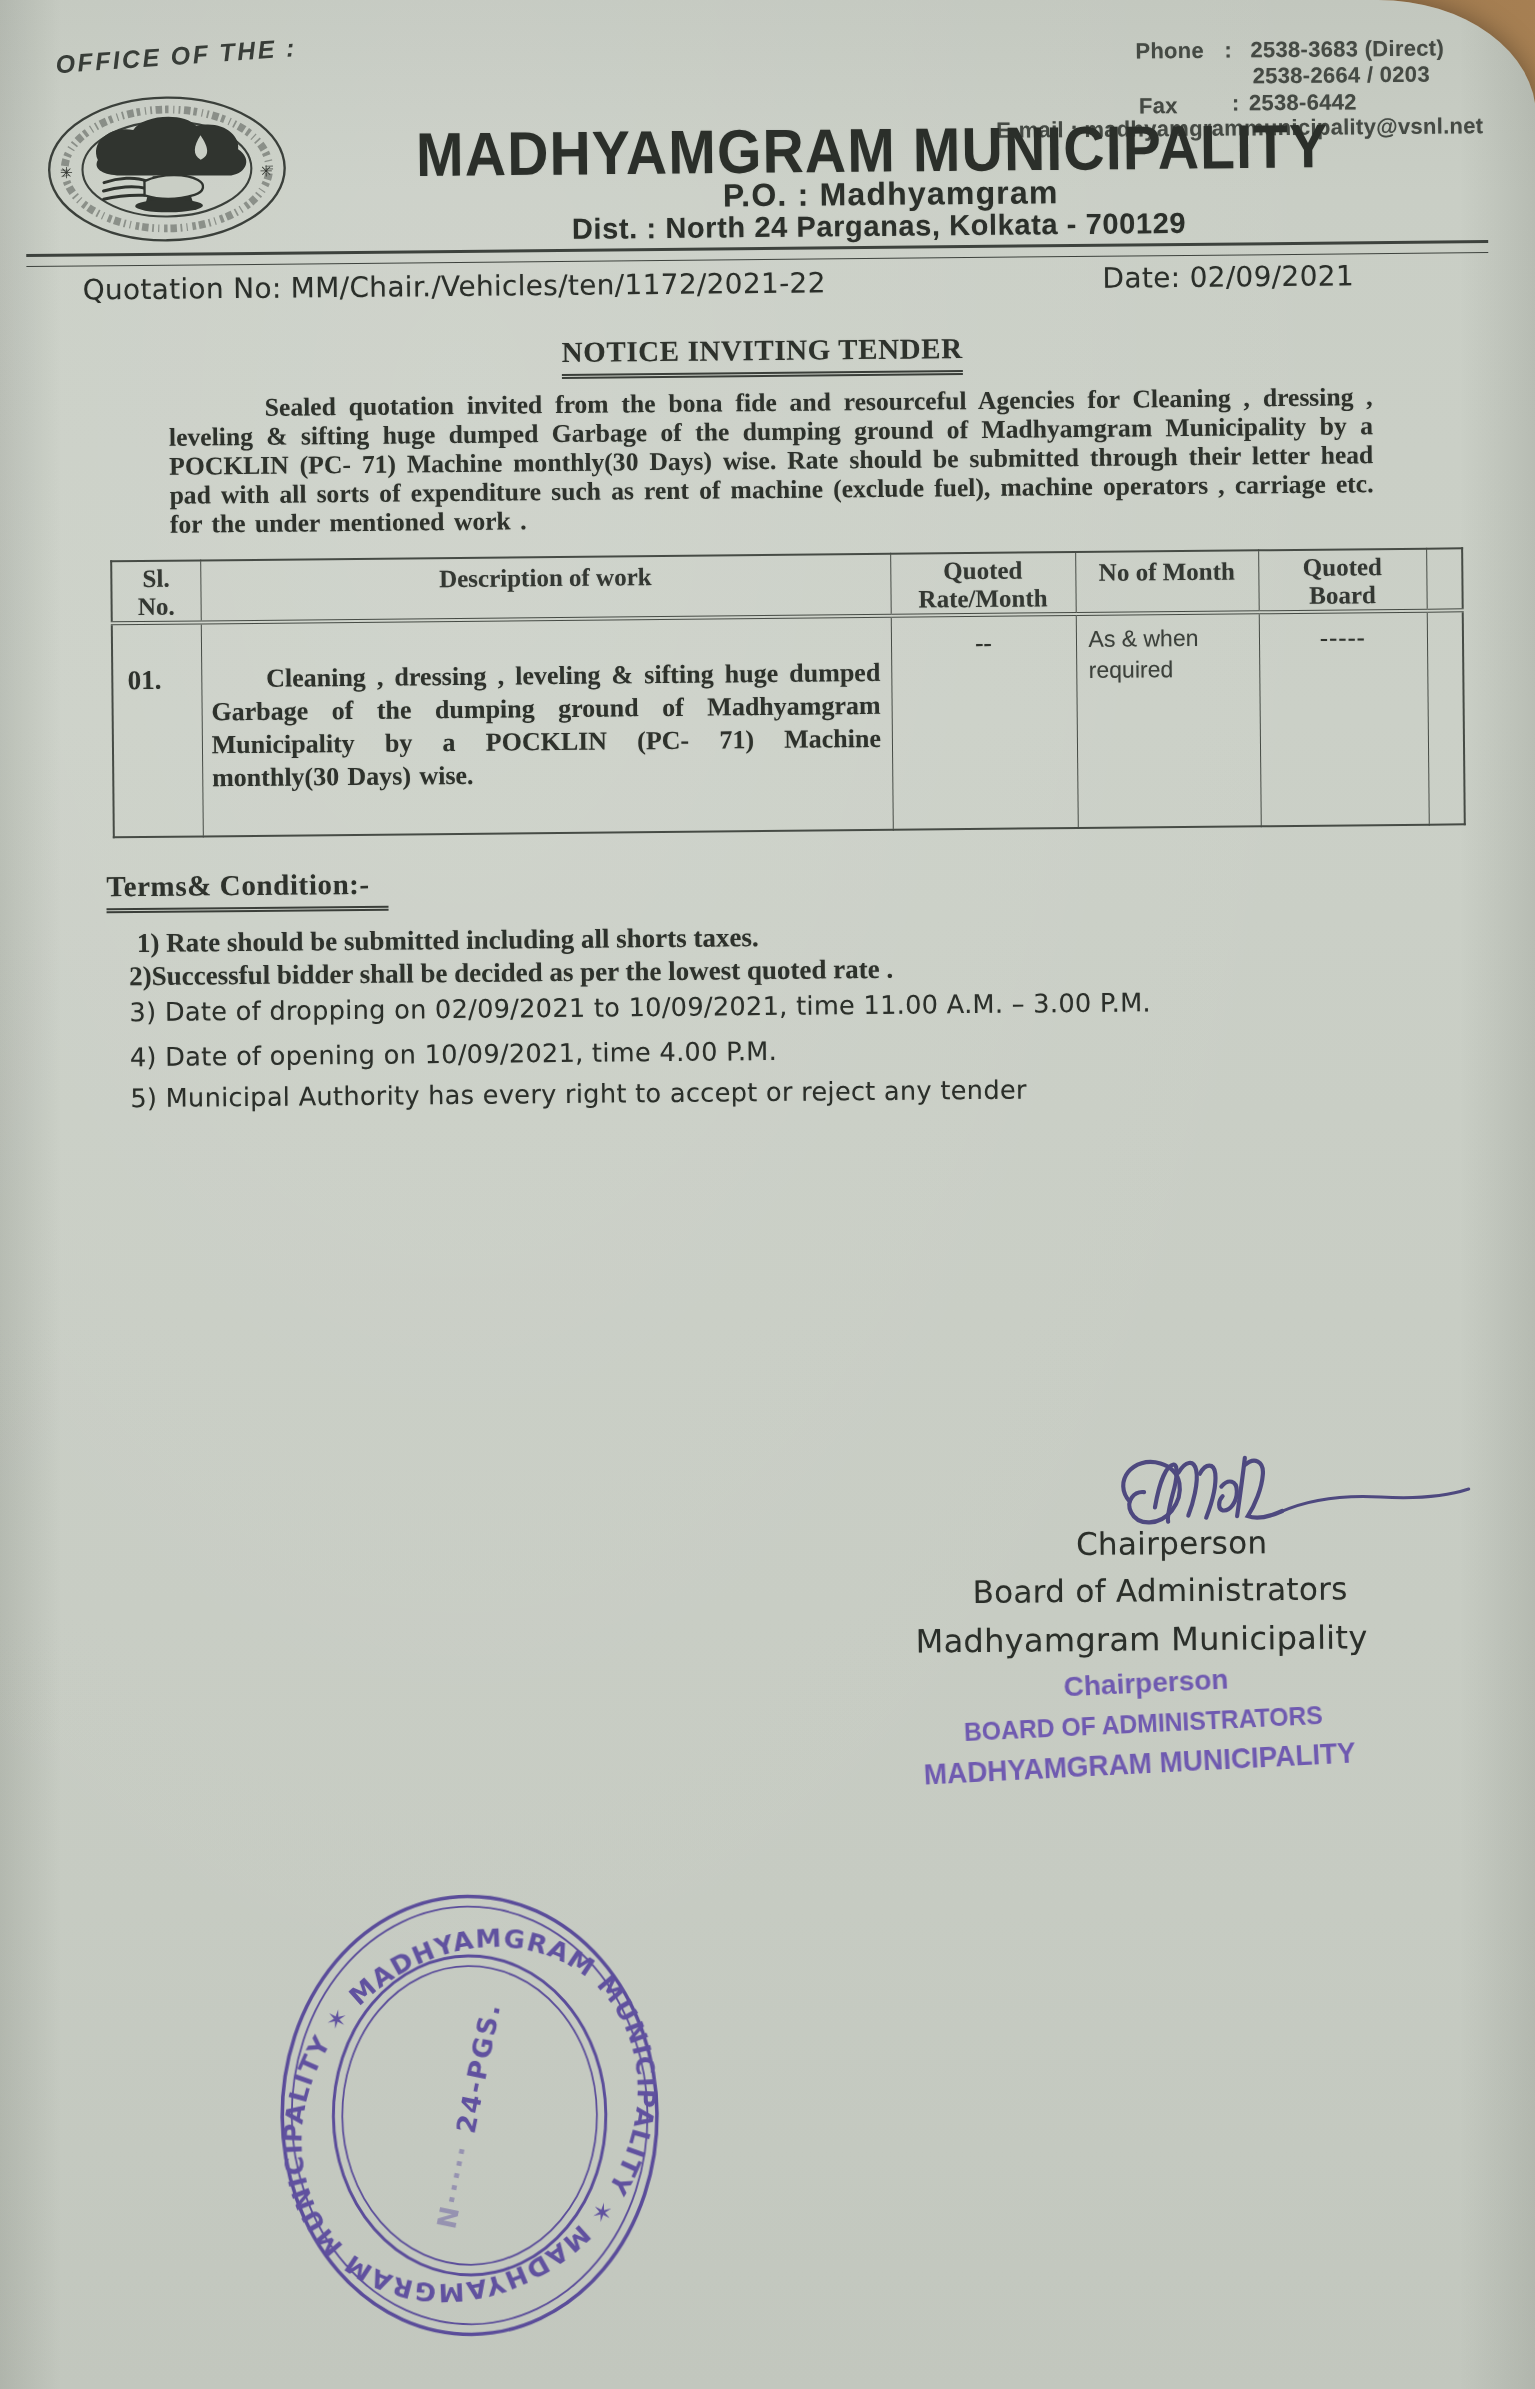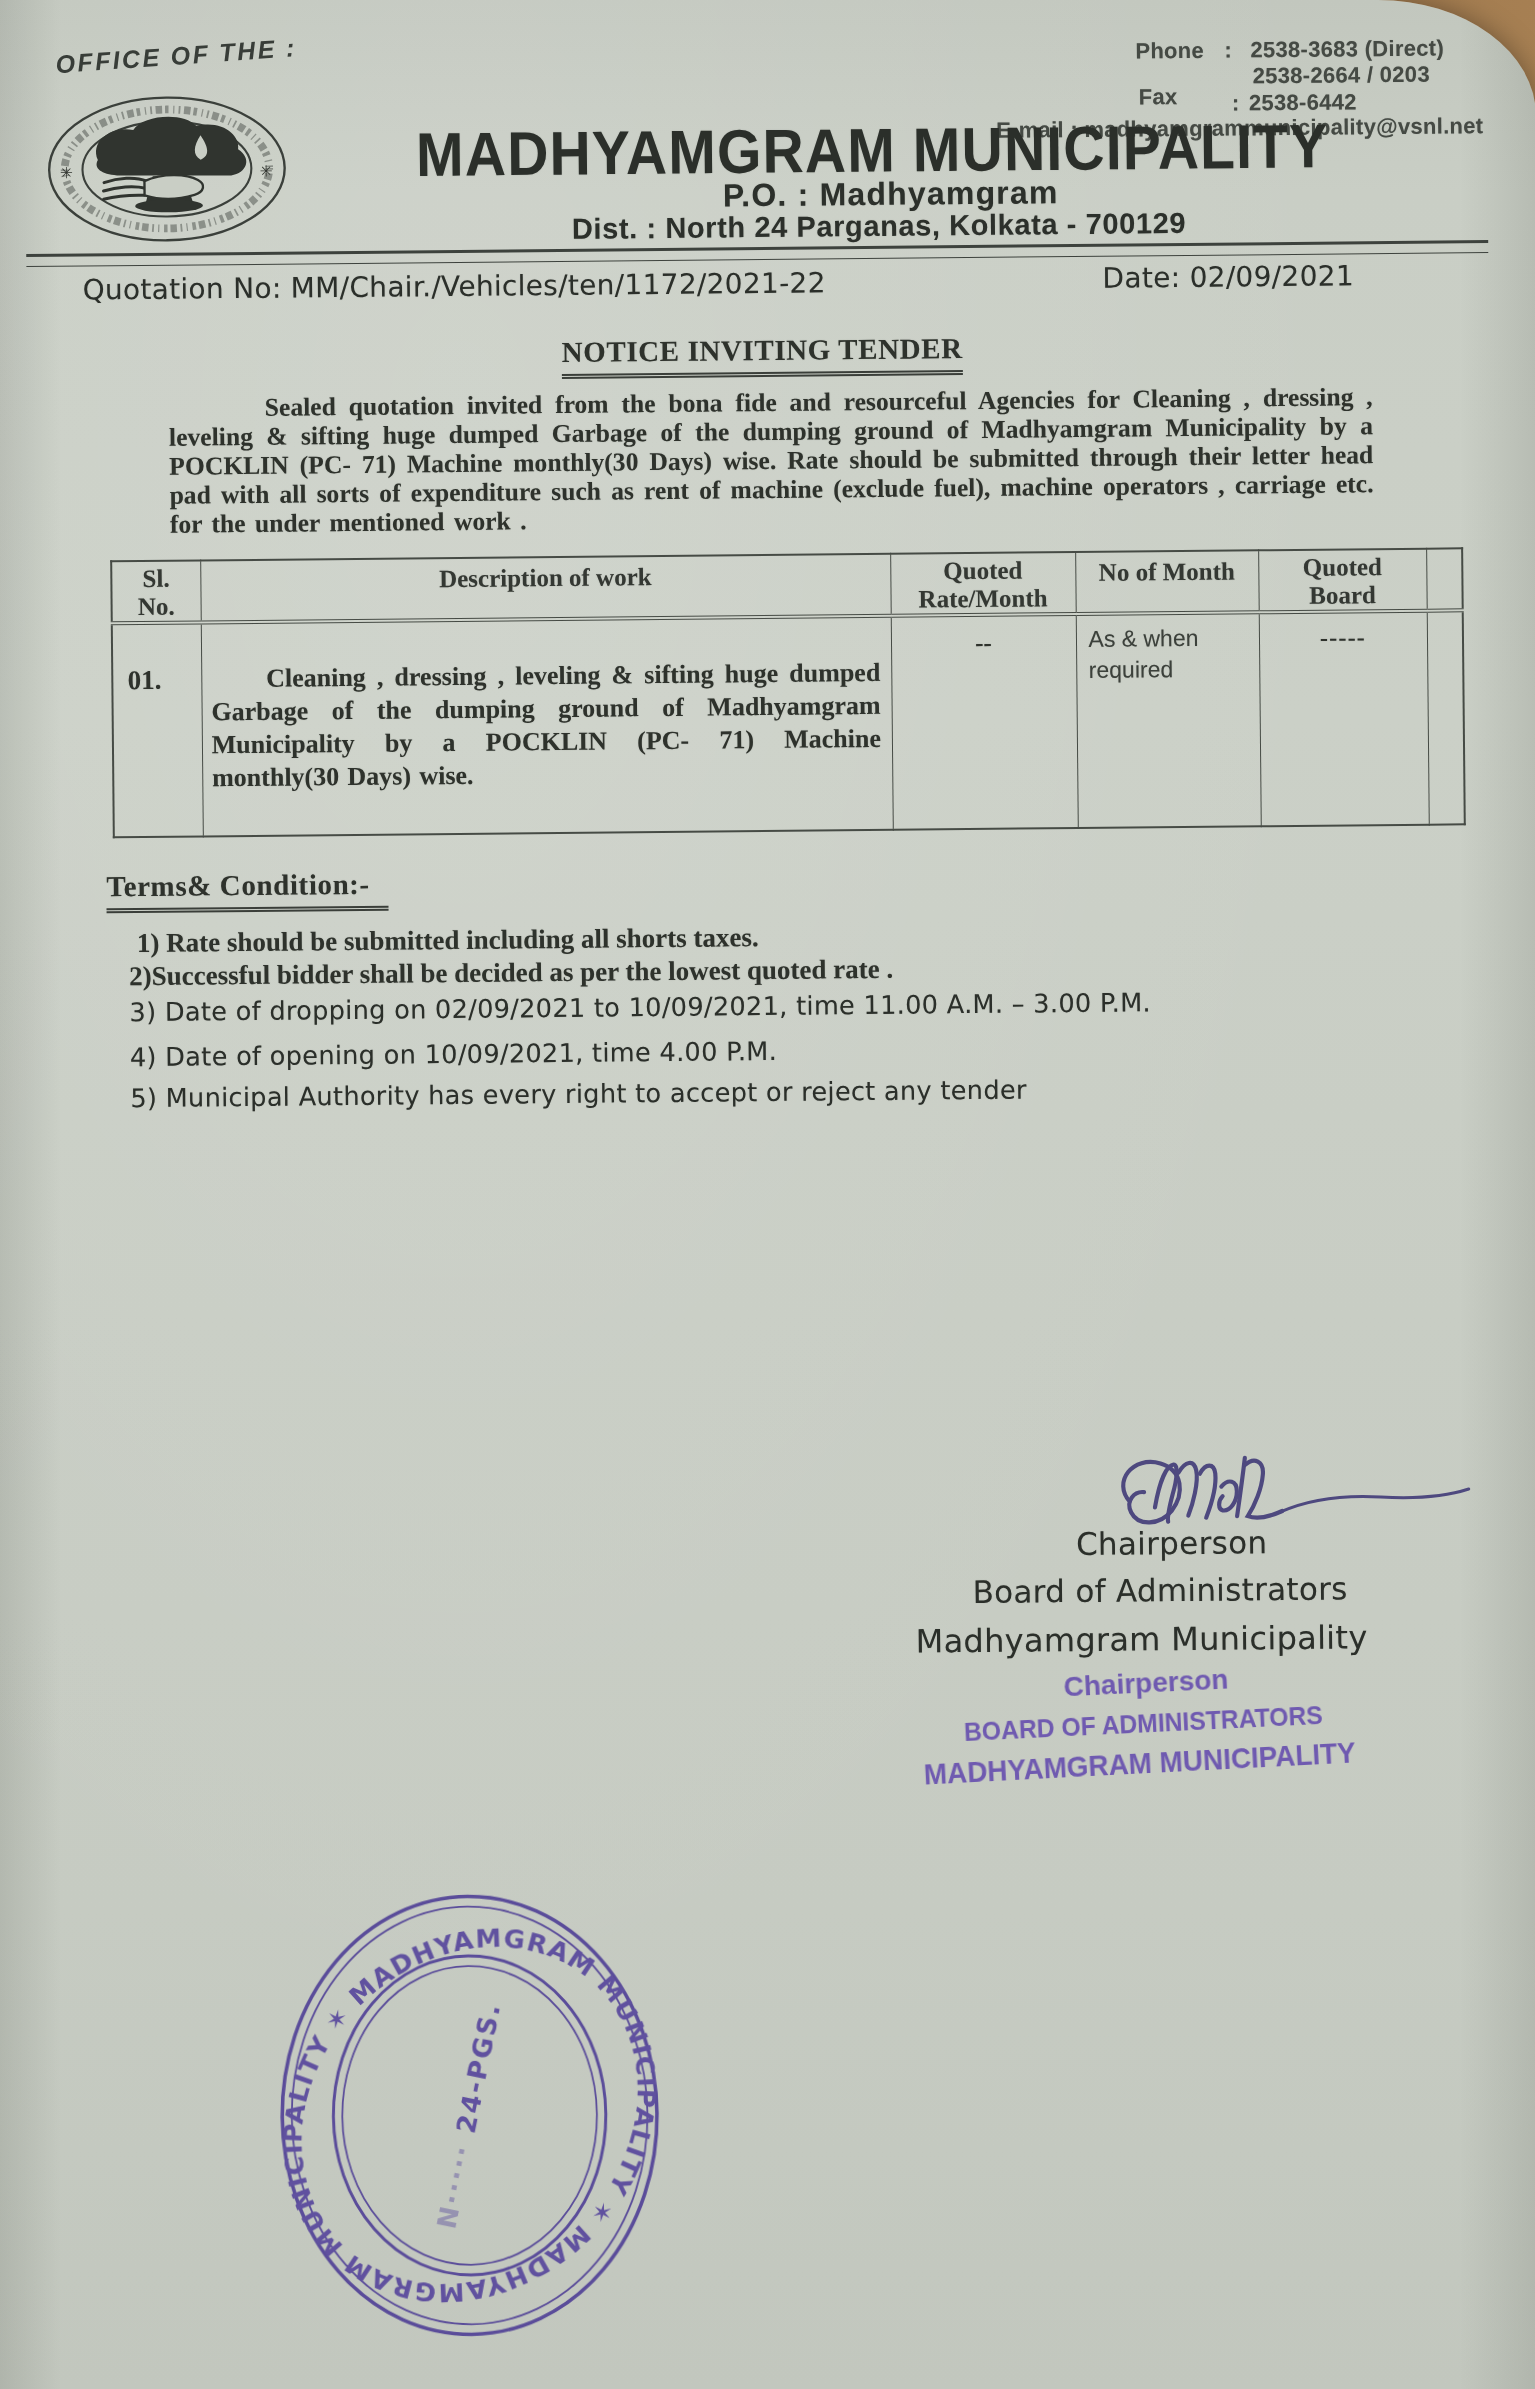--- a/index.html
+++ b/index.html
@@ -24,21 +24,21 @@
   .sans{font-family:"Liberation Sans",sans-serif;font-weight:bold;color:#2c302b;text-shadow:0 0 1.2px rgba(60,64,58,.25);}
   .hand{font-family:"DejaVu Sans",sans-serif;color:#2b2f2a;letter-spacing:0.3px;text-shadow:0 0 0.9px rgba(55,59,53,.3);}
   .center-anchor{transform:translateX(-50%);white-space:nowrap;}
 
   .office-line{left:64px;top:36px;font-size:25px;font-style:italic;letter-spacing:2.4px;
     color:#383d38;transform:rotate(-3.5deg);font-weight:bold;}
   .contact{left:995px;top:38px;width:512px;height:113px;font-size:22px;color:#454a44;letter-spacing:0.3px;}
   .contact span{position:absolute;white-space:nowrap;font-weight:bold;text-shadow:0 0 0.9px rgba(60,64,58,.3);}
   .c-r1l{left:149px;top:3.6px;} .c-r1c{left:238px;top:3.6px;} .c-r1v{left:264px;top:3.6px;}
   .c-r2v{left:266px;top:30px;}
-  .c-r3l{left:152px;top:50px;} .c-r3c{left:245px;top:57px;} .c-r3v{left:262px;top:57px;}
+  .c-r3l{left:152px;top:59px;} .c-r3c{left:245px;top:57px;} .c-r3v{left:262px;top:57px;}
   .c-r4{left:9px;top:82px;}
 
   .header-title{left:880px;top:118px;font-size:57px;letter-spacing:1.2px;transform:translateX(-50%) scaleY(1.08);
     white-space:nowrap;color:#2b2f2a;}
   .po-line{left:898px;top:177px;font-size:32px;letter-spacing:1.2px;}
   .dist-line{left:886px;top:211px;font-size:29px;letter-spacing:0.6px;}
   .double-rule{left:33px;top:247px;width:1462px;height:9px;border-top:3px solid #3d423d;border-bottom:1.8px solid #3d423d;}
 
   .quotation-no{left:89px;top:267px;font-size:28px;}
   .date-field{left:1109px;top:265px;font-size:28px;}

